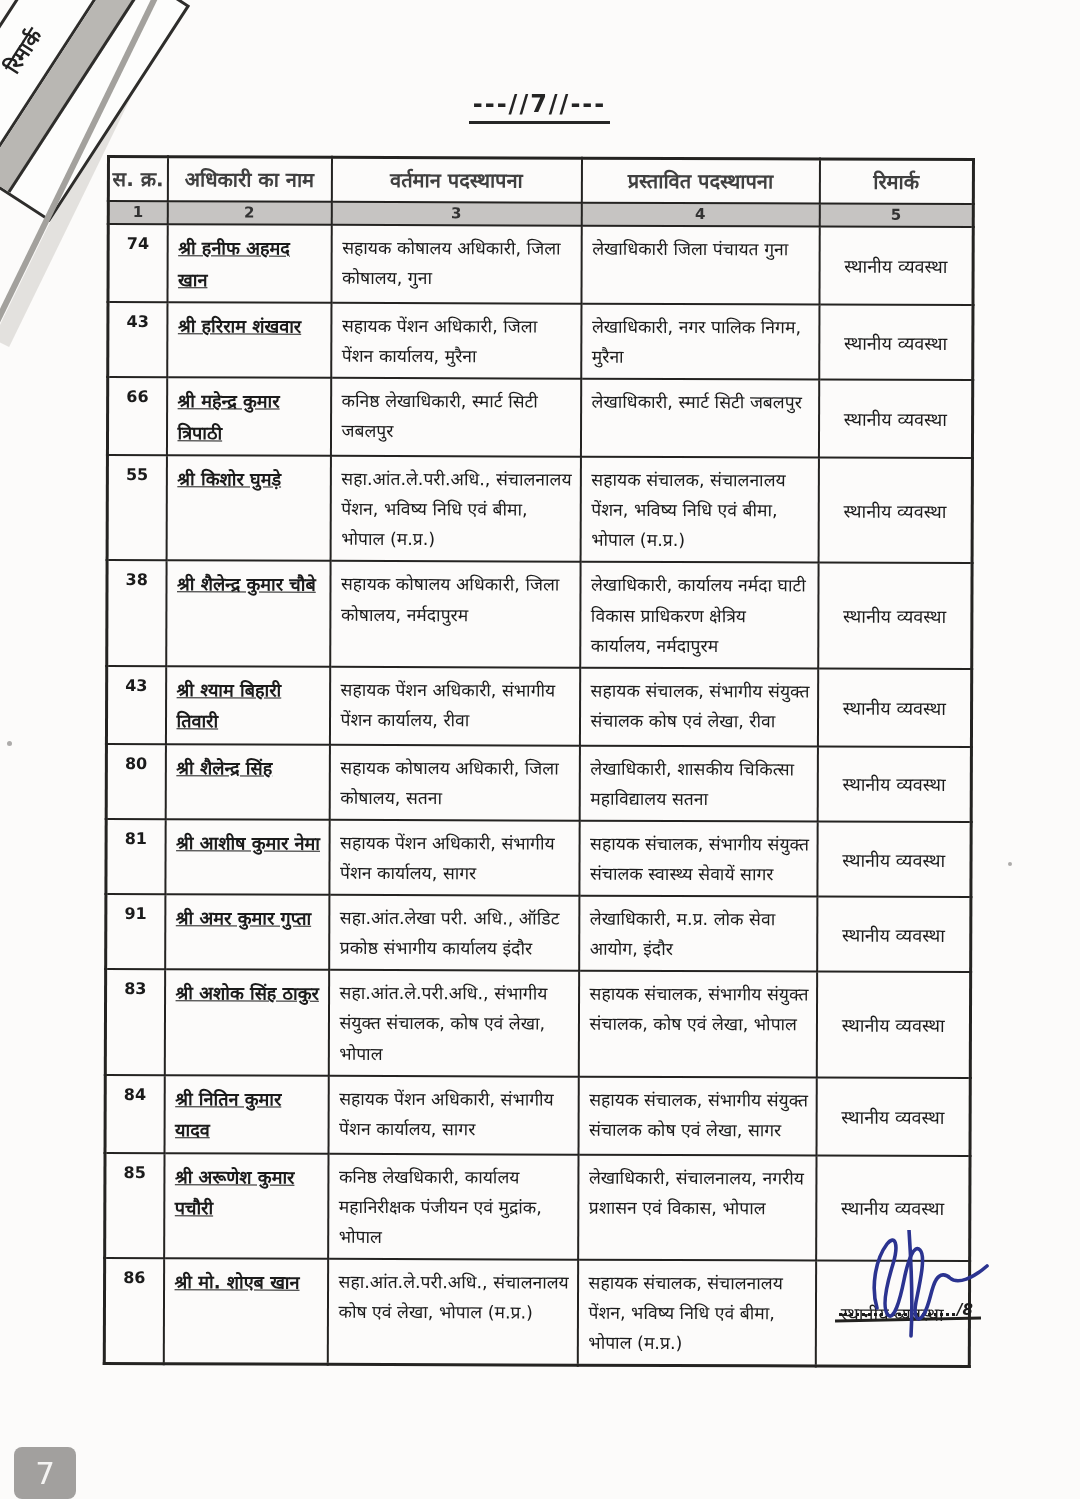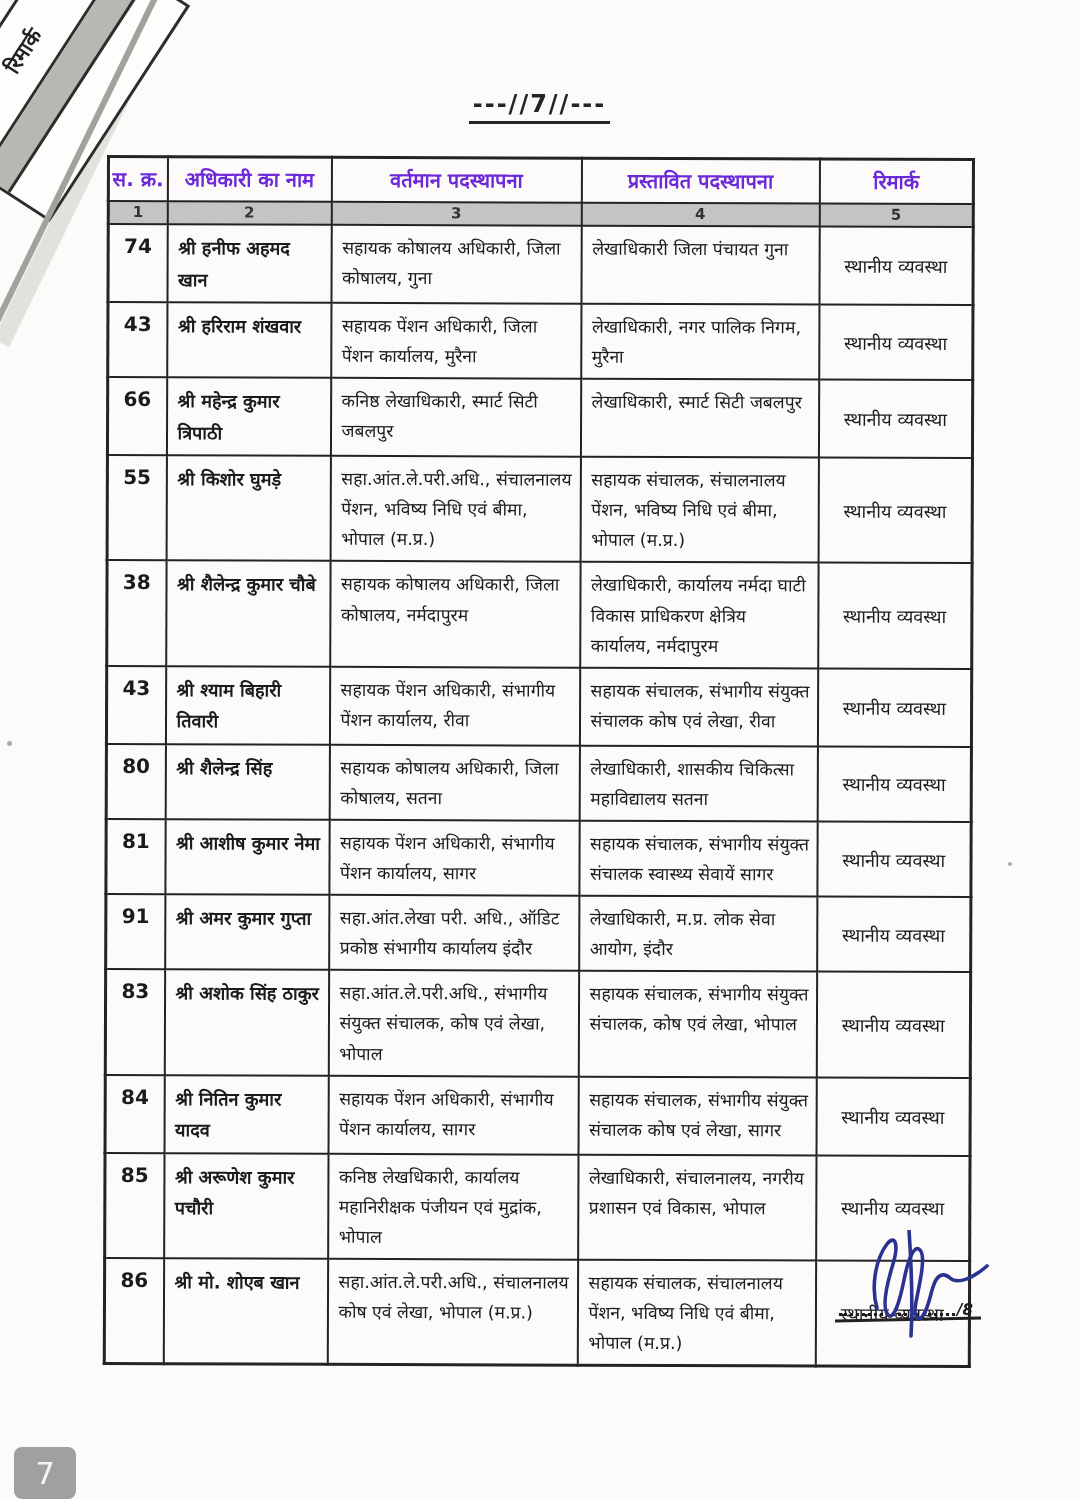--- a/index.html
+++ b/index.html
@@ -38,28 +38,28 @@
   
   .table-wrap{
     position:absolute;left:107px;top:155px;width:865px;z-index:4;
     transform:rotate(0.2deg);transform-origin:top left;
   }
   table{border-collapse:collapse;width:865px;table-layout:fixed;
     border:3px solid #242321;}
   col.c1{width:59px}col.c2{width:164px}col.c3{width:250px}col.c4{width:238px}col.c5{width:154px}
   th,td{border:2px solid #242321;vertical-align:top;}
   thead th.hdr{
-    font-size:20px;font-weight:bold;text-align:center;padding:7px 2px 8px 2px;color:#6d28d9;
+    font-size:20px;font-weight:bold;text-align:center;padding:7px 2px 8px 2px;color:#404040;
   }
   thead td.colnum{
     background:#c6c4c2;text-align:center;font-weight:bold;font-size:15px;
     padding:1px 0 2px 0;color:#333;
   }
-  td.sno{font-weight:bold;font-size:20px;text-align:center;padding-top:9px;}
-  td.name{font-weight:bold;font-size:18px;line-height:1.75;padding:7px 6px 6px 10px;}
+  td.sno{font-weight:bold;font-size:16px;text-align:center;padding-top:9px;}
+  td.name{font-weight:bold;font-size:18px;line-height:1.75;padding:7px 6px 6px 10px;text-decoration:underline;}
   td.post{font-size:17.5px;line-height:1.72;padding:7px 6px 6px 10px;}
   td.remark{vertical-align:middle;text-align:center;font-size:18px;padding:6px 4px;}
   td.remark .remark-inner{display:block;}
   tbody tr{min-height:60px;}
   tbody td{height:58px;}
   
   .signature-block{position:absolute;left:833px;top:1236px;width:170px;height:110px;z-index:5;}
   .signature-svg{position:absolute;left:14px;top:-6px;z-index:2;}
   .sig-dots-row{position:absolute;left:6px;top:62px;display:flex;align-items:flex-end;z-index:1;}
   .sig-dots{display:inline-block;width:116px;border-bottom:3.5px dotted #1c1c1c;height:12px;}

